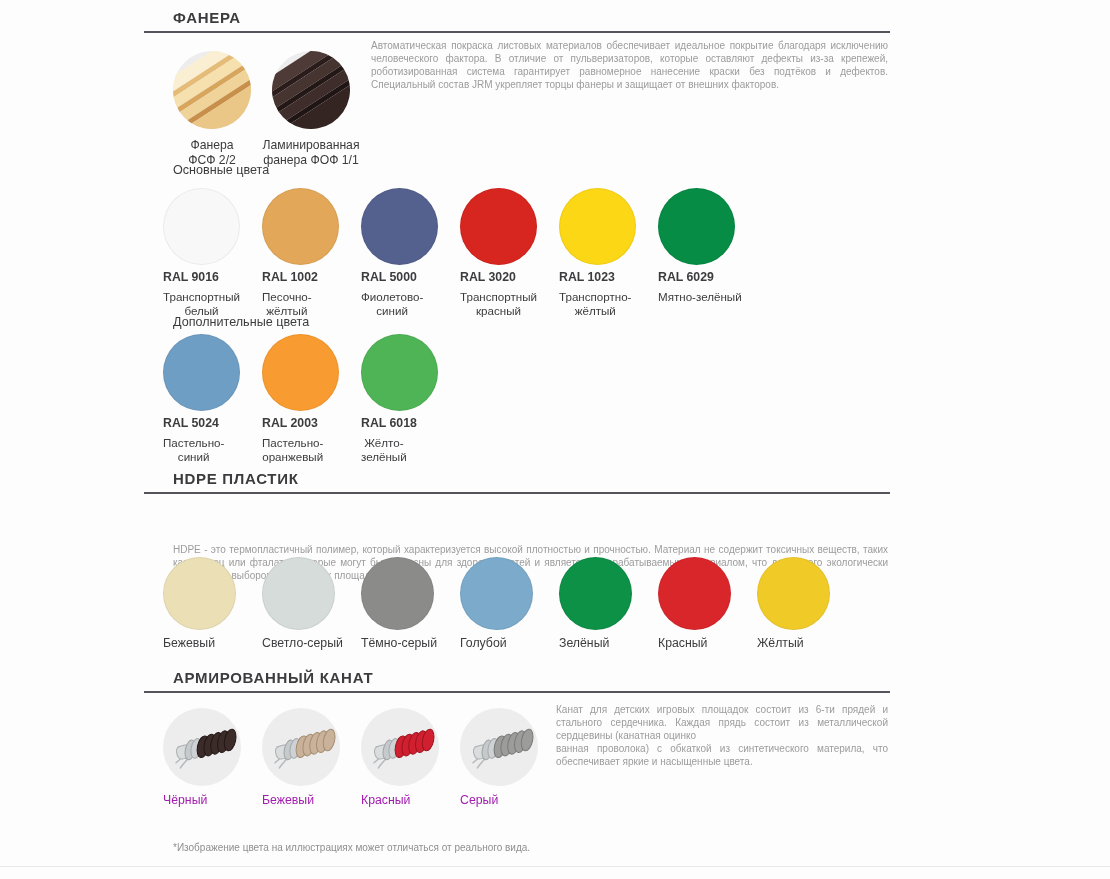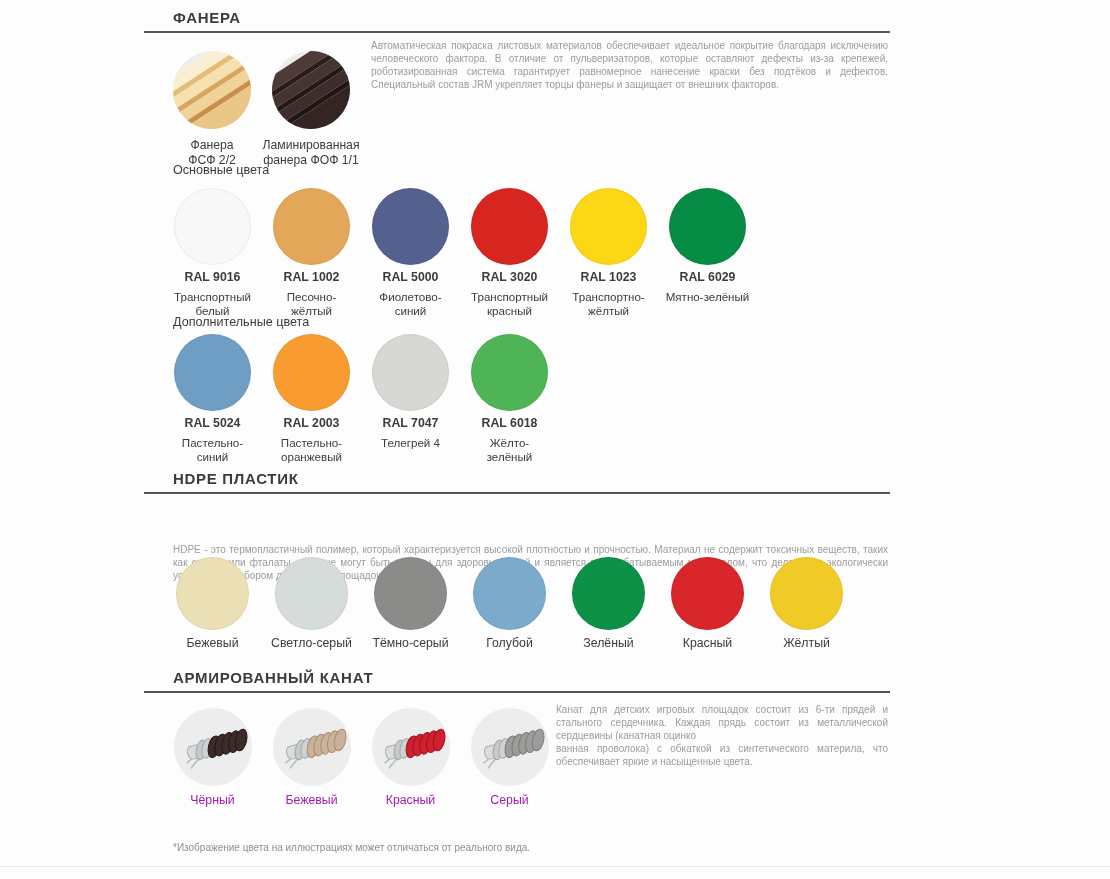--- a/index.html
+++ b/index.html
@@ -16,21 +16,21 @@
     position:absolute; font-size:10px; line-height:1.31; color:#9c9c9c;
     text-align:justify; white-space:pre-line; margin:0;
   }
   .group-label { position:absolute; font-size:12.6px; font-weight:normal; color:#3c3c3e; }
   .sample { position:absolute; width:78px; text-align:center; }
   .sample-label {
     width:140px; margin:5px 0 0 -31px; font-size:12.2px; line-height:1.2;
     color:#3c3c3e; white-space:pre-line; text-align:center;
   }
   .swatch-row { position:absolute; display:flex; }
-  .cell { width:99px; display:flex; flex-direction:column; align-items:center; }
+  .cell { width:99px; display:flex; flex-direction:column; align-items:flex-start; }
   .circle {
     border-radius:50%;
     box-shadow: inset 0 0 0 1px rgba(0,0,0,0.055);
   }
   .row-main .circle, .row-add .circle { width:77px; height:77px; }
   .row-hdpe .circle { width:73px; height:73px; }
   .code { margin-top:5px; font-size:12.3px; font-weight:bold; color:#3c3c3e; }
   .cname {
     margin-top:6px; font-size:11.6px; line-height:1.25; color:#3c3c3e;
     text-align:center; white-space:pre-line;
@@ -152,25 +152,20 @@
 синий</div>
       </div>
 
       <div class="cell">
         <div class="circle" style="background: rgb(248, 155, 48);"></div>
         <div class="code">RAL 2003</div>
         <div class="cname">Пастельно-
 оранжевый</div>
       </div>
 
-      <div class="cell">
-        <div class="circle" style="background: rgb(215, 215, 211);"></div>
-        <div class="code">RAL 7047</div>
-        <div class="cname">Телегрей 4</div>
-      </div>
 
       <div class="cell">
         <div class="circle" style="background: rgb(79, 180, 86);"></div>
         <div class="code">RAL 6018</div>
         <div class="cname">Жёлто-
 зелёный</div>
       </div>
     </div>
 
   <h2 class="section-title" style="left:173px; top:470px;">HDPE ПЛАСТИК</h2>

